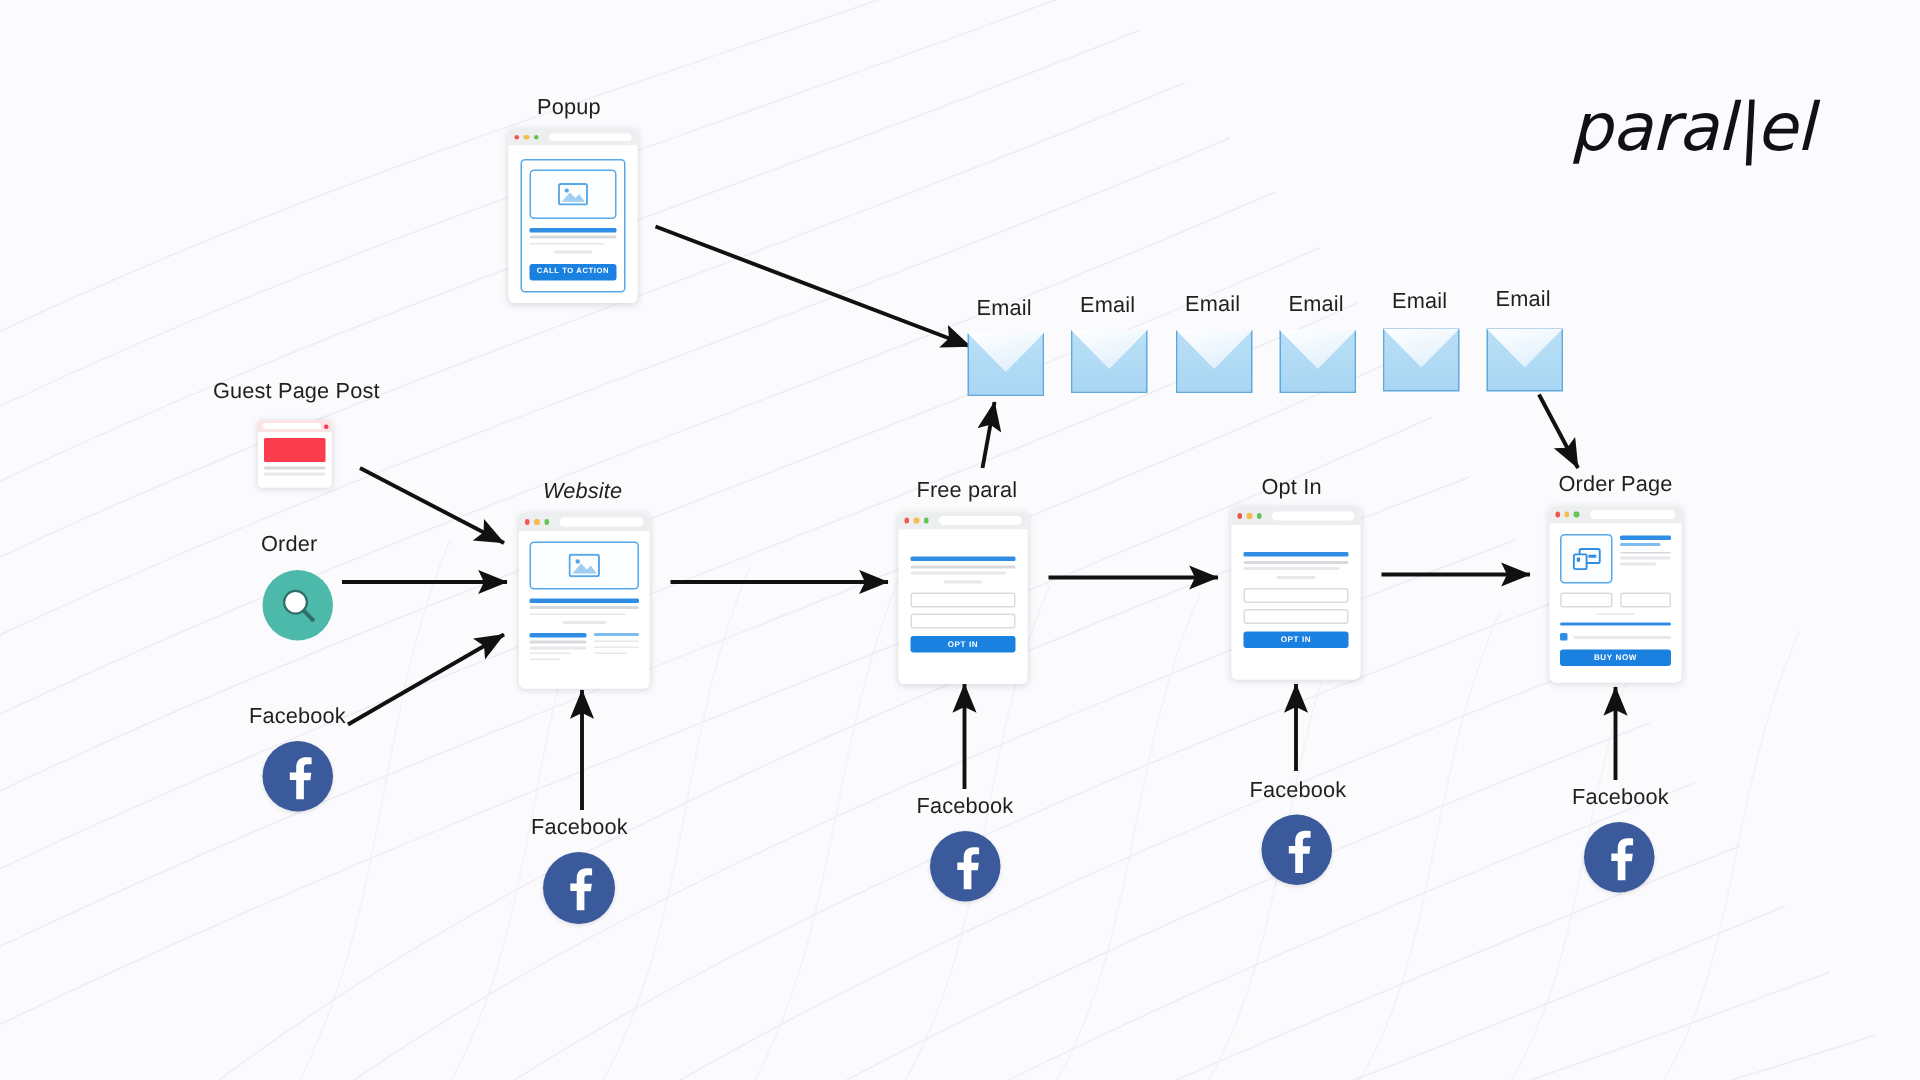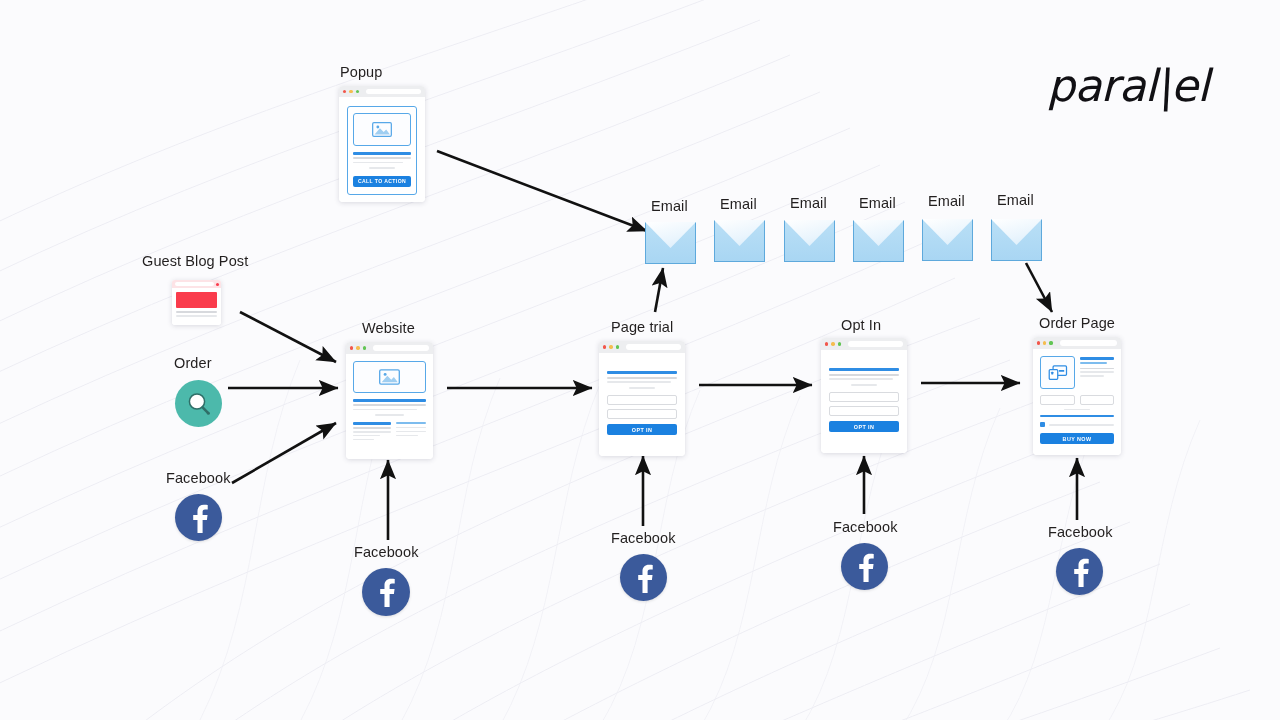--- a/index.html
+++ b/index.html
@@ -217,21 +217,21 @@
       <line x1="921" y1="383" x2="1020" y2="383"></line>
 
       <line x1="1026" y1="263" x2="1052" y2="312"></line>
 
       <line x1="1077" y1="520" x2="1077" y2="458"></line>
     </g>
   </svg>
 
   <div class="logo" style="left:1050px; top:60px;">paral|el</div>
 
-  <div class="node-label" style="left:340px; top:64px;">Popup</div>
+  <div class="node-label" style="left:358px; top:64px;">Popup</div>
   <div class="node" style="left:339px; top:86px;">
     <div class="browser" style="width:86px; height:116px;">
       <div class="browser-bar" style="height:11px;">
         <span class="dot r" style="width:3.4px;height:3.4px;"></span>
         <span class="dot y" style="width:3.4px;height:3.4px;"></span>
         <span class="dot g" style="width:3.4px;height:3.4px;"></span>
         <span class="url" style="height:5.6px;"></span>
       </div>
       <div class="browser-body" style="height:105px; padding:9px 8px;">
         <div style="border:1.5px solid #57a8e8; border-radius:3px; padding:6px 5px 7px;">
@@ -245,21 +245,21 @@
           <div class="line blue" style="height:2.6px; margin-top:6px;"></div>
           <div class="line gray" style="height:1.8px; margin-top:2.6px;"></div>
           <div class="line gray-lt" style="height:1.8px; margin-top:2.6px; width:86%;"></div>
           <div class="line gray-lt" style="height:1.6px; margin:4px auto 0; width:44%;"></div>
           <div class="cta" style="height:11px; margin-top:7px; font-size:5.1px;">CALL TO ACTION</div>
         </div>
       </div>
     </div>
   </div>
 
-  <div class="node-label" style="left:142px; top:253px;">Guest Blog Post</div>
+  <div class="node-label" style="left:142px; top:253px;">Guest Page Post</div>
   <div class="node" style="left:172px; top:280px;">
     <div class="browser" style="width:49px; height:45px; border-radius:3px;">
       <div class="browser-bar" style="height:8px; background:#fde3e6; padding:0 2.5px; gap:2px;">
         <span class="url" style="height:4px; border-radius:3px; background:#fff; margin-left:0;"></span>
         <span class="dot" style="width:3px;height:3px;background:#fa3c4c;"></span>
       </div>
       <div class="browser-body" style="height:37px; padding:4px;">
         <div style="height:16px; background:#fa3c4c; border-radius:1px;"></div>
         <div class="line gray" style="height:1.8px; margin-top:3.4px;"></div>
         <div class="line gray-lt" style="height:1.8px; margin-top:2.2px;"></div>
@@ -280,21 +280,21 @@
 
   <div class="node-label" style="left:166px; top:470px;">Facebook</div>
   <div class="node" style="left:175px; top:494px;">
     <div class="fb" style="width:47px; height:47px;">
       <svg width="22" height="30" viewBox="0 0 22 30">
         <path d="M14.6 30V17.1h4.3l0.65-5.0h-4.95V8.9c0-1.45 0.4-2.44 2.48-2.44h2.64V1.99C19.27 1.9 17.7 1.78 15.88 1.78c-3.8 0-6.4 2.32-6.4 6.58v3.72H5.2v5.0h4.28V30H14.6z" fill="#ffffff"></path>
       </svg>
     </div>
   </div>
 
-  <div class="node-label" style="left:362px; top:320px;">Website</div>
+  <div class="node-label" style="left:362px; top:320px;font-style:italic;">Website</div>
   <div class="node" style="left:346px; top:342px;">
     <div class="browser" style="width:87px; height:117px;">
       <div class="browser-bar" style="height:12px;">
         <span class="dot r" style="width:3.4px;height:3.4px;"></span>
         <span class="dot y" style="width:3.4px;height:3.4px;"></span>
         <span class="dot g" style="width:3.4px;height:3.4px;"></span>
         <span class="url" style="height:5.6px;"></span>
       </div>
       <div class="browser-body" style="height:105px; padding:7px 7px;">
         <div class="img-ph" style="height:30px;">
@@ -377,21 +377,21 @@
   </div>
 
   <div class="node-label" style="left:997px; top:192px;">Email</div>
   <div class="node" style="left:991px; top:219px;">
     <div class="envelope" style="width:51px; height:42px;">
       <div class="env-body"></div>
       <div class="env-flap"></div>
     </div>
   </div>
 
-  <div class="node-label" style="left:611px; top:319px;">Page trial</div>
+  <div class="node-label" style="left:611px; top:319px;">Free paral</div>
   <div class="node" style="left:599px; top:341px;">
     <div class="browser" style="width:86px; height:115px;">
       <div class="browser-bar" style="height:12px;">
         <span class="dot r" style="width:3.4px;height:3.4px;"></span>
         <span class="dot y" style="width:3.4px;height:3.4px;"></span>
         <span class="dot g" style="width:3.4px;height:3.4px;"></span>
         <span class="url" style="height:5.6px;"></span>
       </div>
       <div class="browser-body" style="height:103px; padding:18px 8px 8px;">
         <div class="line blue" style="height:3px;"></div>

